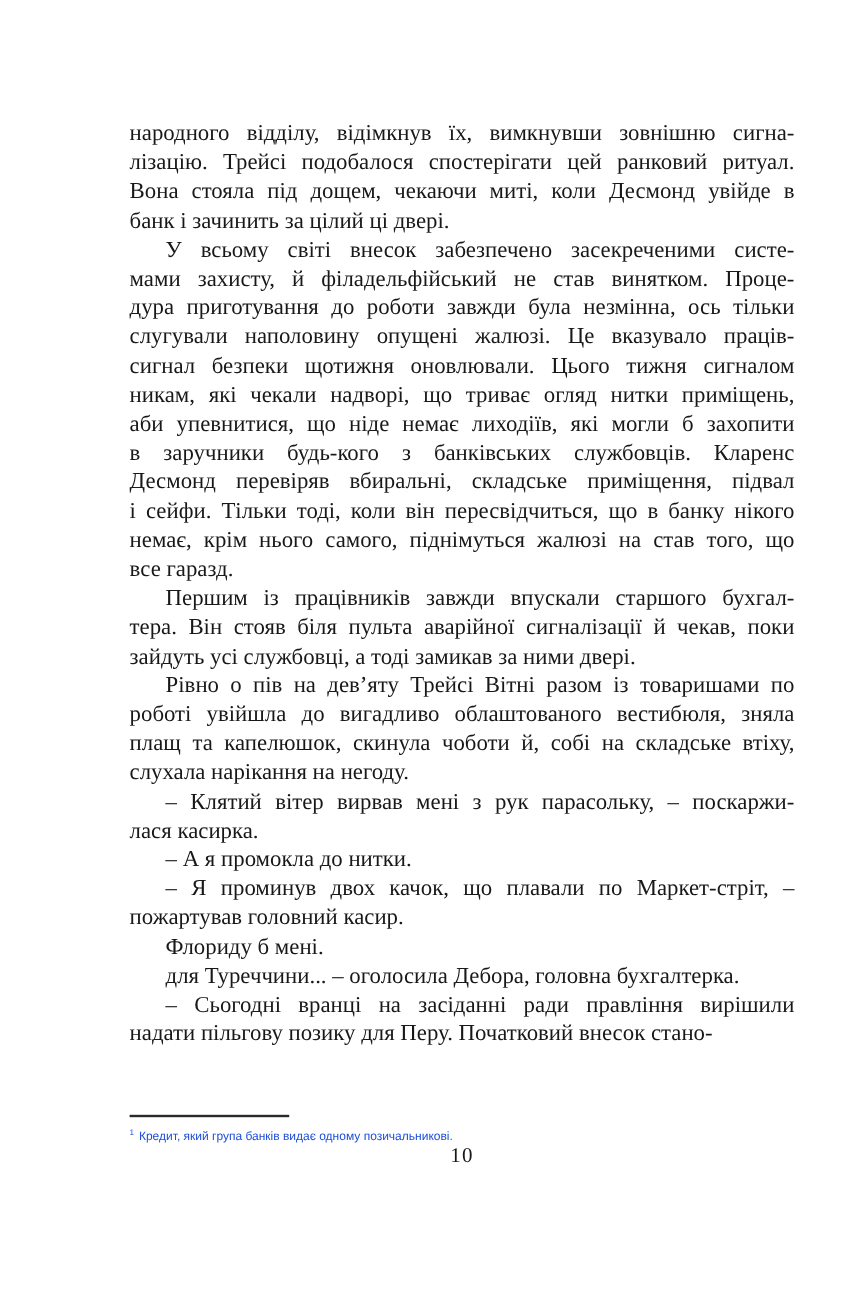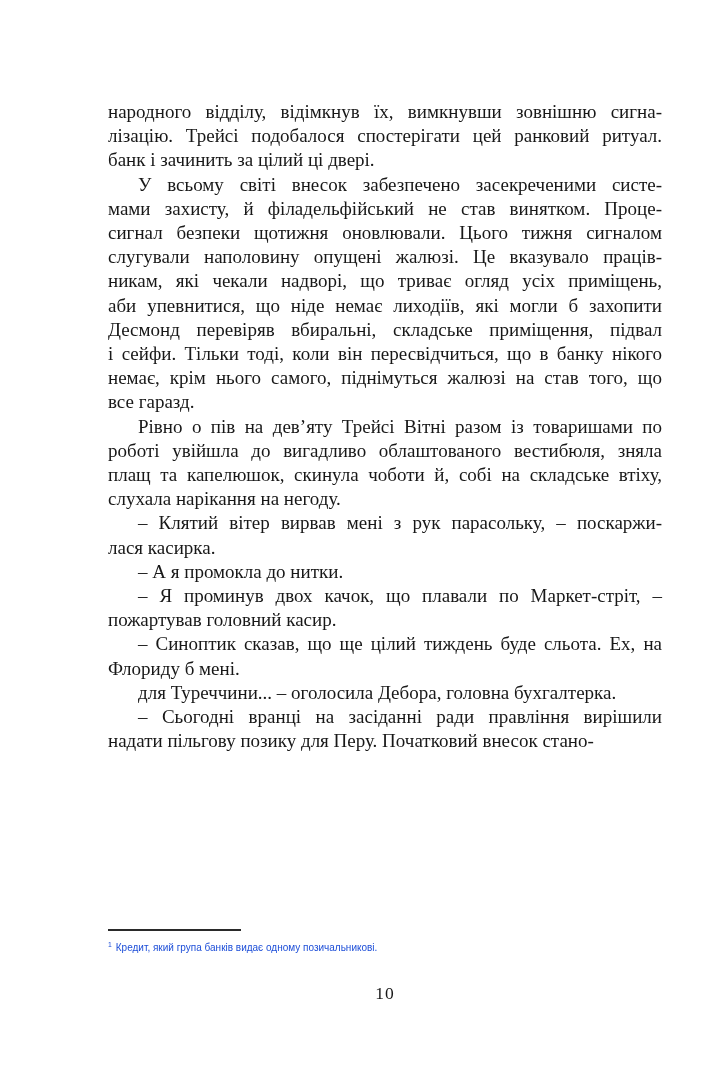--- a/index.html
+++ b/index.html
@@ -56,70 +56,77 @@
   }
   .footnote-text sup {
     font-size: 0.68em;
     vertical-align: super;
     line-height: 0;
     margin-right: 4px;
   }
   .folio {
     position: absolute;
     left: 108px;
-    top: 983px;
+    top: 952px;
     width: 554px;
     text-align: center;
     font-size: 17.5px;
     letter-spacing: 1px;
     color: #181818;
   }
 </style>
 </head>
 <body>
 
 <div class="page">
 
   <main class="text-block">
       <p class="para">
         <span class="line">народного відділу, відімкнув їх, вимкнувши зовнішню сигна-</span>
         <span class="line">лізацію. Трейсі подобалося спостерігати цей ранковий ритуал.</span>
+        <span class="line">Вона стояла під дощем, чекаючи миті, коли Десмонд увійде в</span>
         <span class="line last">банк і зачинить за цілий ці двері.</span>
       </p>
       <p class="para indent">
         <span class="line">У всьому світі внесок забезпечено засекреченими систе-</span>
         <span class="line">мами захисту, й філадельфійський не став винятком. Проце-</span>
+        <span class="line">дура приготування до роботи завжди була незмінна, ось тільки</span>
+        <span class="line">слугували наполовину опущені жалюзі. Це вказувало праців-</span>
         <span class="line">сигнал безпеки щотижня оновлювали. Цього тижня сигналом</span>
-        <span class="line">слугували наполовину опущені жалюзі. Це вказувало праців-</span>
-        <span class="line">никам, які чекали надворі, що триває огляд усіх приміщень,</span>
+        <span class="line">никам, які чекали надворі, що триває огляд нитки приміщень,</span>
         <span class="line">аби упевнитися, що ніде немає лиходіїв, які могли б захопити</span>
+        <span class="line">в заручники будь-кого з банківських службовців. Кларенс</span>
         <span class="line">Десмонд перевіряв вбиральні, складське приміщення, підвал</span>
         <span class="line">і сейфи. Тільки тоді, коли він пересвідчиться, що в банку нікого</span>
         <span class="line">немає, крім нього самого, піднімуться жалюзі на став того, що</span>
         <span class="line last">все гаразд.</span>
+      </p>
+      <p class="para indent">
+        <span class="line">Першим із працівників завжди впускали старшого бухгал-</span>
+        <span class="line">тера. Він стояв біля пульта аварійної сигналізації й чекав, поки</span>
+        <span class="line last">зайдуть усі службовці, а тоді замикав за ними двері.</span>
       </p>
       <p class="para indent">
         <span class="line">Рівно о пів на дев’яту Трейсі Вітні разом із товаришами по</span>
         <span class="line">роботі увійшла до вигадливо облаштованого вестибюля, зняла</span>
         <span class="line">плащ та капелюшок, скинула чоботи й, собі на складське втіху,</span>
         <span class="line last">слухала нарікання на негоду.</span>
       </p>
       <p class="para indent">
         <span class="line">– Клятий вітер вирвав мені з рук парасольку, – поскаржи-</span>
         <span class="line last">лася касирка.</span>
       </p>
       <p class="para indent">
         <span class="line last">– А я промокла до нитки.</span>
       </p>
       <p class="para indent">
         <span class="line">– Я проминув двох качок, що плавали по Маркет-стріт, –</span>
         <span class="line last">пожартував головний касир.</span>
       </p>
       <p class="para indent">
-        <span class="line">– Синоптик сказав, що ще цілий тиждень буде сльота. Ех, на</span>
         <span class="line last">Флориду б мені.</span>
       </p>
       <p class="para indent">
         <span class="line last">для Туреччини... – оголосила Дебора, головна бухгалтерка.</span>
       </p>
       <p class="para indent">
         <span class="line">– Сьогодні вранці на засіданні ради правління вирішили</span>
         <span class="line last">надати пільгову позику для Перу. Початковий внесок стано-</span>
       </p>
     </main>

